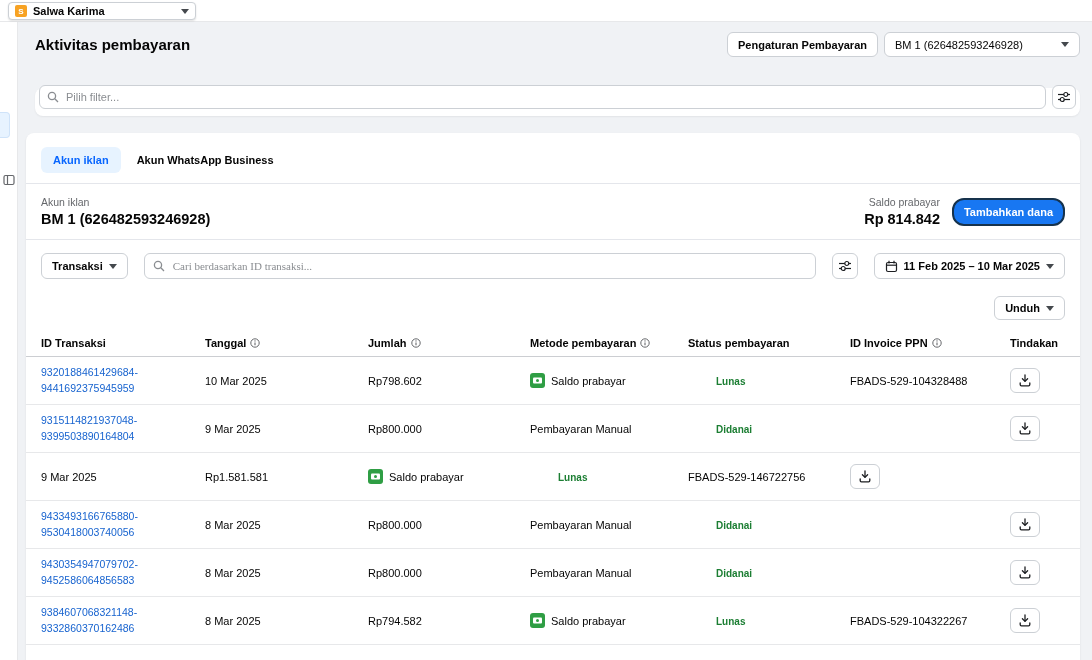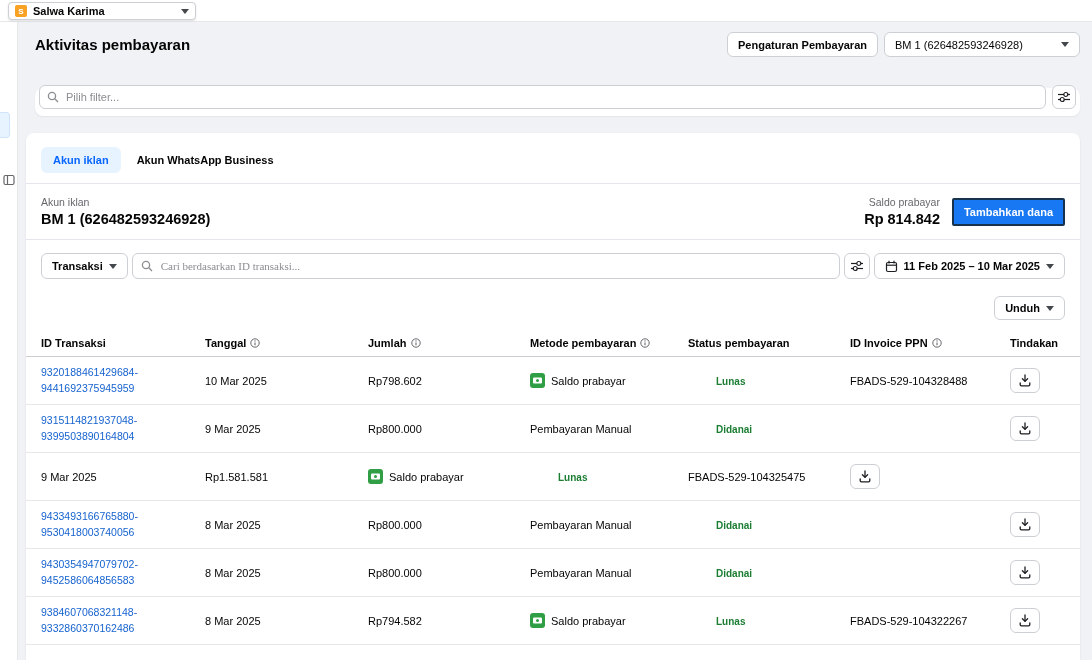--- a/index.html
+++ b/index.html
@@ -71,24 +71,24 @@
   .divider { border-top:1px solid #e4e6eb; }
 
   .account-row { display:flex; align-items:center; gap:12px; padding:12px 15px; }
   .acc-left { display:flex; flex-direction:column; gap:3px; }
   .muted-label { font-size:10.5px; color:#65676b; }
   .acc-name { font-size:14.5px; font-weight:700; color:#050505; }
   .acc-spacer { flex:1; }
   .acc-right { display:flex; flex-direction:column; gap:3px; align-items:flex-end; }
   .btn-primary {
     height:28px; padding:0 10px; background:#1877f2; color:#fff; font-size:11px; font-weight:600;
-    border:2px solid #16324c; border-radius:2px; font-family:inherit; cursor:pointer; white-space:nowrap;
-  }
-
-  .filters-row { display:flex; align-items:flex-end; gap:4px; padding:13px 15px; }
+    border:2px solid #16324c; border-radius:12px; font-family:inherit; cursor:pointer; white-space:nowrap;
+  }
+
+  .filters-row { display:flex; align-items:flex-end; gap:16px; padding:13px 15px; }
   .search-wrap2 { position:relative; flex:1; height:26px; }
   .search-wrap2 input {
     width:100%; height:100%; border:1px solid #ccd0d5; border-radius:6px;
     padding:0 8px 0 28px; font-family:Liberation Serif, serif; font-size:11px; color:#050505; outline:none; background:#fff;
   }
   .search-wrap2 input::placeholder { color:#8a8d91; }
   .search-wrap2 .mag { position:absolute; left:9px; top:50%; transform:translateY(-50%); display:flex; }
   .icon-btn.sz26 { width:26px; height:26px; }
 
   .download-row { display:flex; justify-content:flex-end; padding:4px 15px 10px; }
@@ -348,21 +348,21 @@
       <span class="method-icon">
         <svg width="15" height="15" viewBox="0 0 15 15">
           <rect width="15" height="15" rx="3" fill="#2f9e44"></rect>
           <rect x="3" y="4.6" width="9" height="5.8" rx="1" fill="#fff"></rect>
           <circle cx="7.5" cy="7.5" r="1.5" fill="#2f9e44"></circle>
         </svg>
       </span>
       <span>Saldo prabayar</span>
     </div>
     <div class="cell"><span class="status">Lunas</span></div>
-    <div class="cell">FBADS-529-104325475</div>
+    <div class="cell">FBADS-529-146722756</div>
     <div class="cell">
       <button class="download-btn">
         <svg width="12" height="13" viewBox="0 0 12 13" fill="none" stroke="#1c1e21" stroke-width="1.3" stroke-linecap="round" stroke-linejoin="round">
           <line x1="6" y1="1" x2="6" y2="7"></line>
           <polyline points="3.4,4.8 6,7.4 8.6,4.8"></polyline>
           <path d="M1.2 9v1.6a1.2 1.2 0 0 0 1.2 1.2h7.2a1.2 1.2 0 0 0 1.2-1.2V9"></path>
         </svg>
       </button>
     </div>
   </div>

